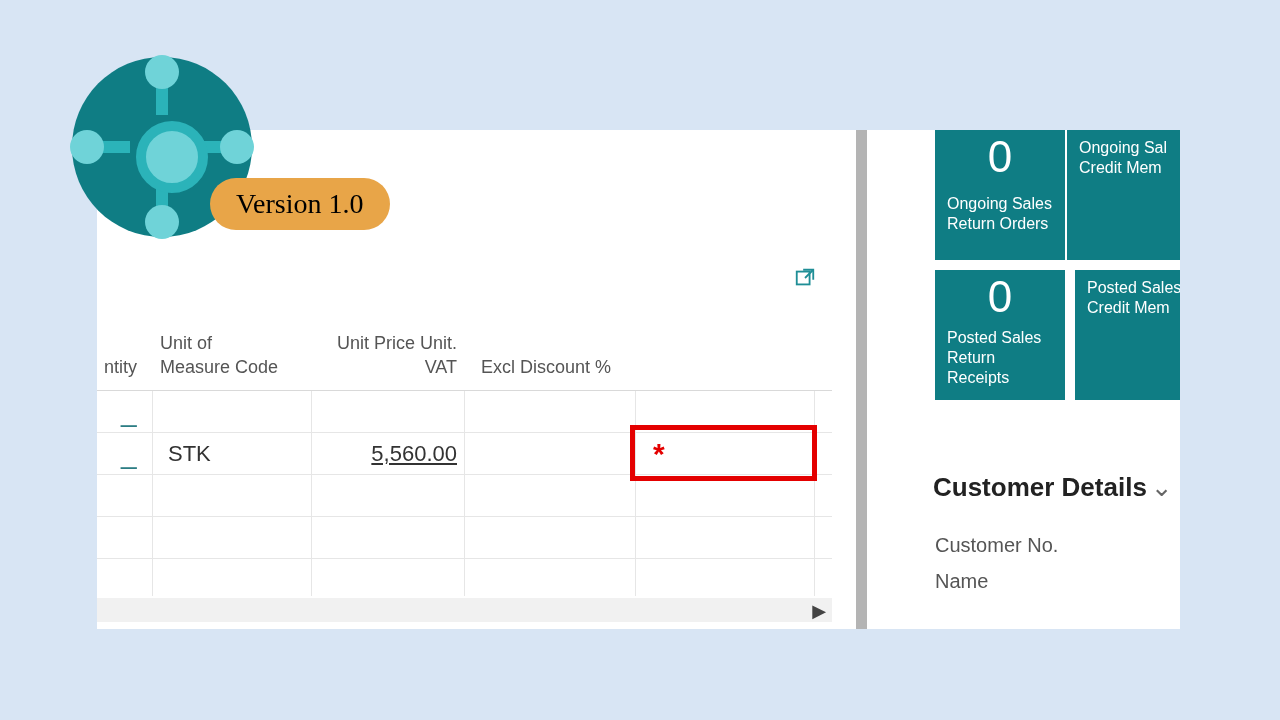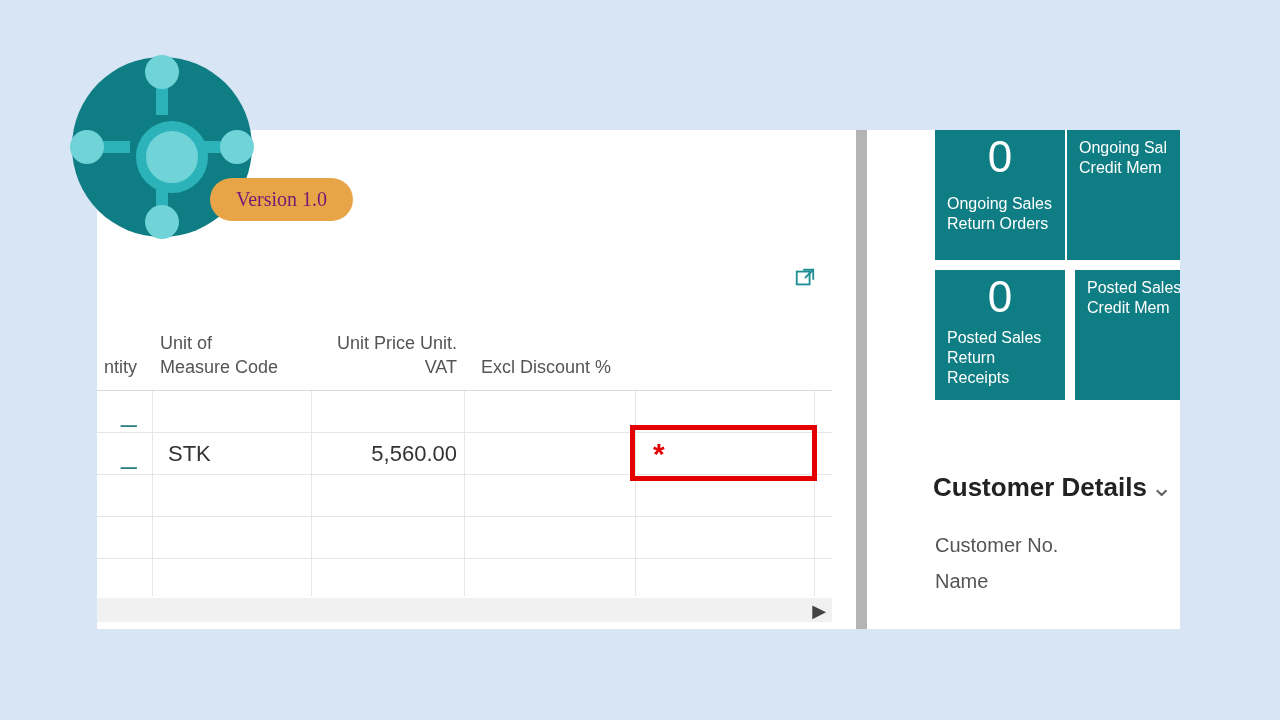--- a/index.html
+++ b/index.html
@@ -237,23 +237,23 @@
   .orb.top    { left: 73px; top: -2px; }
   .orb.bottom { left: 73px; top: 148px; }
   .orb.left   { left: -2px; top: 73px; }
   .orb.right  { left: 148px; top: 73px; }
 
   .version-pill {
     position: absolute;
     left: 210px;
     top: 178px;
     background: #e8a548;
-    color: #701a75;
+    color: #000000;
     font-family: "Comic Sans MS", "Segoe Script", cursive;
-    font-size: 20px;
+    font-size: 28px;
     padding: 10px 26px;
     border-radius: 28px;
   }
 </style>
 </head>
 <body>
 
 <div class="stage">
 
   <div class="window">
@@ -291,21 +291,21 @@
 
     <div class="grid">
 
       <div class="grid-row">
         <div class="cell underscore" style="left:24px;">_</div>
       </div>
 
       <div class="grid-row">
         <div class="cell underscore" style="left:24px;">_</div>
         <div class="cell" style="left:71px;">STK</div>
-        <div class="cell" style="left:218px; width:142px; text-align:right;">5,560.00</div>
+        <div class="cell" style="left:218px; width:142px; text-align:right;text-decoration:underline;">5,560.00</div>
         <div class="cell" style="left:384px;"></div>
 
         <div class="highlight-box" style="left:533px; top:-8px; width:187px; height:56px;"></div>
         <div class="cell asterisk" style="left:542px;">*</div>
       </div>
 
       <div class="grid-row"></div>
       <div class="grid-row"></div>
       <div class="grid-row"></div>
     </div>

